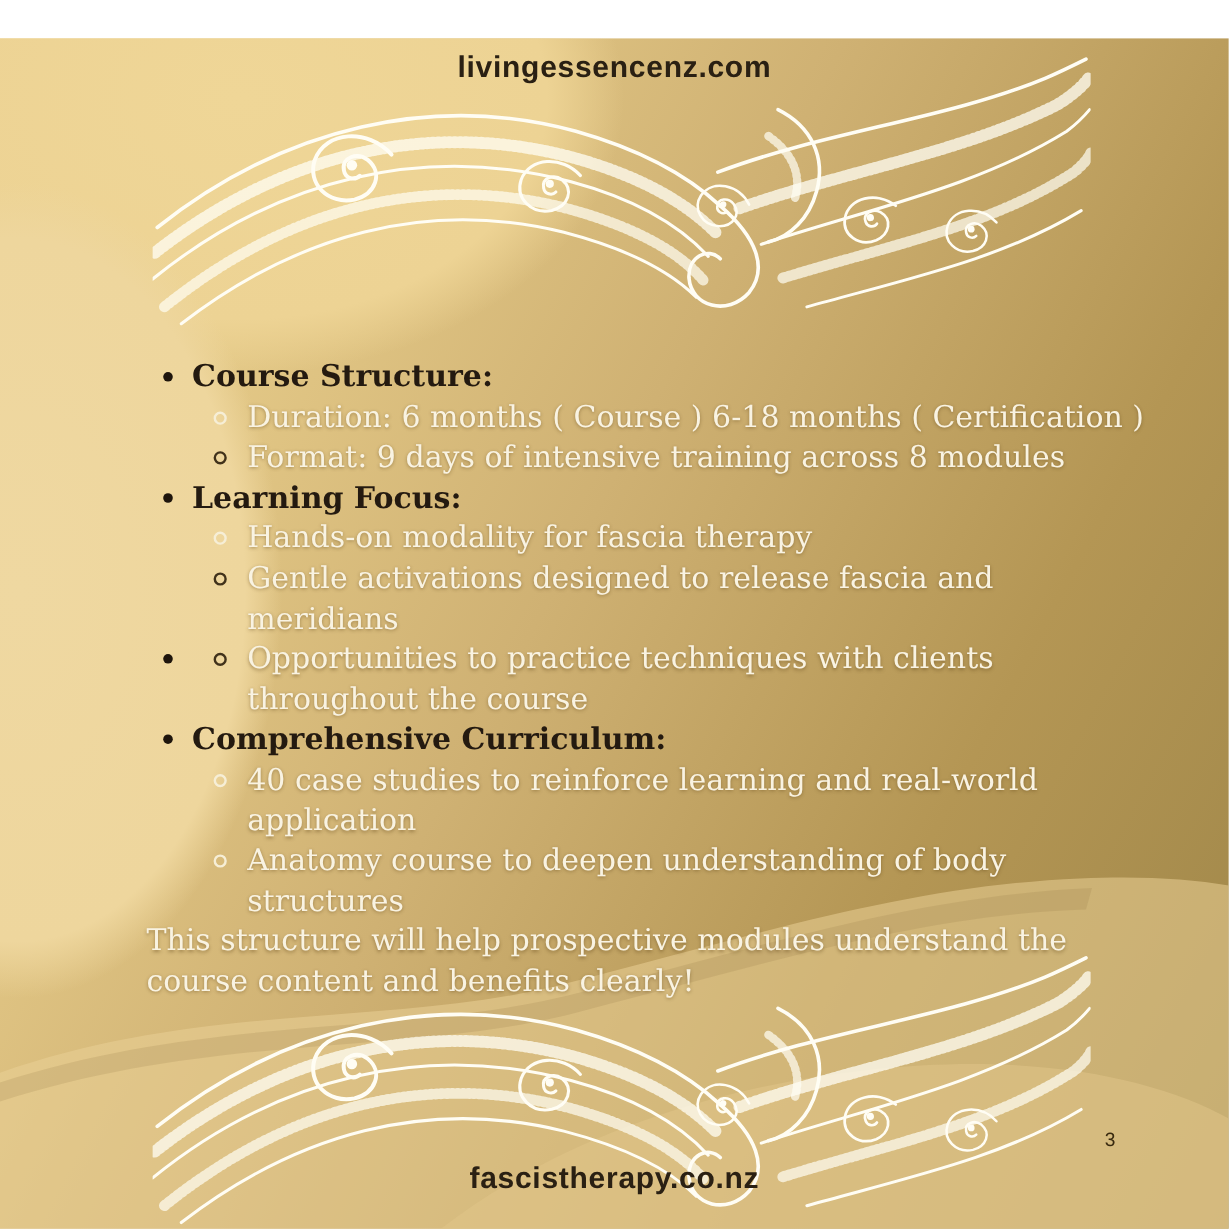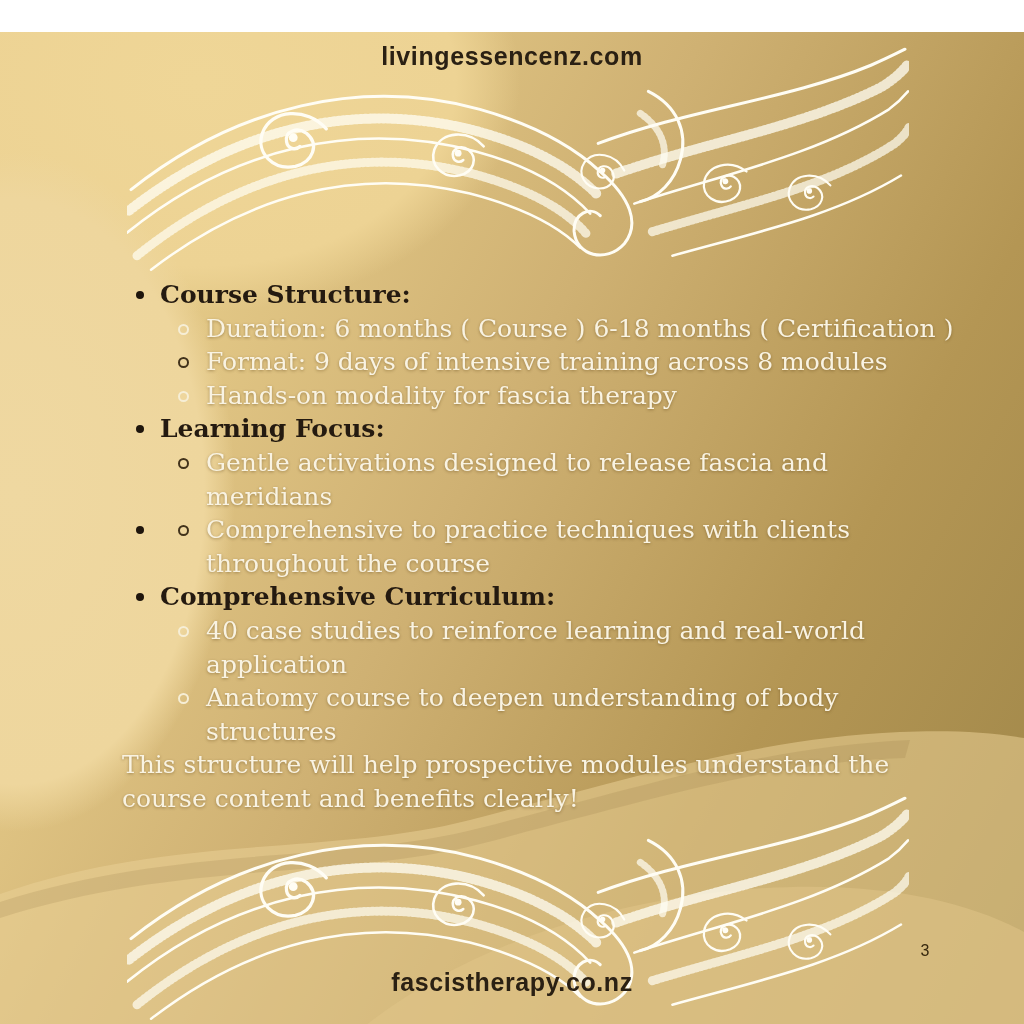--- a/index.html
+++ b/index.html
@@ -29,21 +29,21 @@
     font-family:"Liberation Sans","DejaVu Sans",sans-serif;
     font-weight:600; font-size:25px; letter-spacing:.6px; color:#2a2013;
   }
   .header-url { top:10px; }
   .footer-url { top:936px; }
   .page-number {
     position:absolute; left:905px; top:910px; width:40px; text-align:center; z-index:5;
     font-family:"Liberation Sans","DejaVu Sans",sans-serif;
     font-size:16px; color:#38290f;
   }
-  .content { position:absolute; left:122px; top:246px; width:838px; z-index:4; }
+  .content { position:absolute; left:122px; top:265px; width:838px; z-index:4; }
   .content ul { list-style:none; }
   .li-row { position:relative; font-size:25px; line-height:33.6px; }
   .lvl1 { padding-left:38px; font-weight:bold; color:#241a10; }
   .lvl2 { padding-left:84px; font-weight:normal; color:#f9f3e2;
           text-shadow:0 1px 3px rgba(86,60,18,.45); }
   .dot {
     position:absolute; left:14px; top:13px; width:8px; height:8px;
     border-radius:50%; background:#1e150c;
   }
   .ring {
@@ -125,25 +125,25 @@
 
   <svg class="ornament top" viewBox="0 0 780 225">
     <use href="#koru"></use>
   </svg>
 
   <div class="content">
     <ul id="course-list">
         <li class="li-row lvl1"><span class="dot"></span><span>Course Structure:</span></li>
         <li class="li-row lvl2"><span class="ring light"></span><span>Duration: 6 months ( Course ) 6-18 months ( Certification )</span></li>
         <li class="li-row lvl2"><span class="ring dark"></span><span>Format: 9 days of intensive training across 8 modules</span></li>
+        <li class="li-row lvl1"><span class="dot"></span><span>Learning Focus:</span></li>
         <li class="li-row lvl2"><span class="ring light"></span><span>Hands-on modality for fascia therapy</span></li>
-        <li class="li-row lvl1"><span class="dot"></span><span>Learning Focus:</span></li>
         <li class="li-row lvl2"><span class="ring dark"></span><span>Gentle activations designed to release fascia and meridians</span></li>
         <li class="li-row lvl1"><span class="dot"></span></li>
-        <li class="li-row lvl2"><span class="ring dark"></span><span>Comprehensive to practice techniques with clients throughout the course</span></li>
+        <li class="li-row lvl2"><span class="ring dark"></span><span>Opportunities to practice techniques with clients throughout the course</span></li>
         <li class="li-row lvl1"><span class="dot"></span><span>Comprehensive Curriculum:</span></li>
         <li class="li-row lvl2"><span class="ring light"></span><span>40 case studies to reinforce learning and real-world application</span></li>
         <li class="li-row lvl2"><span class="ring light"></span><span>Anatomy course to deepen understanding of body structures</span></li>
       </ul>
     <p class="closing">This structure will help prospective modules understand the course content and benefits clearly!</p>
   </div>
 
   <svg class="ornament bottom" viewBox="0 0 780 225">
     <use href="#koru"></use>
   </svg>

